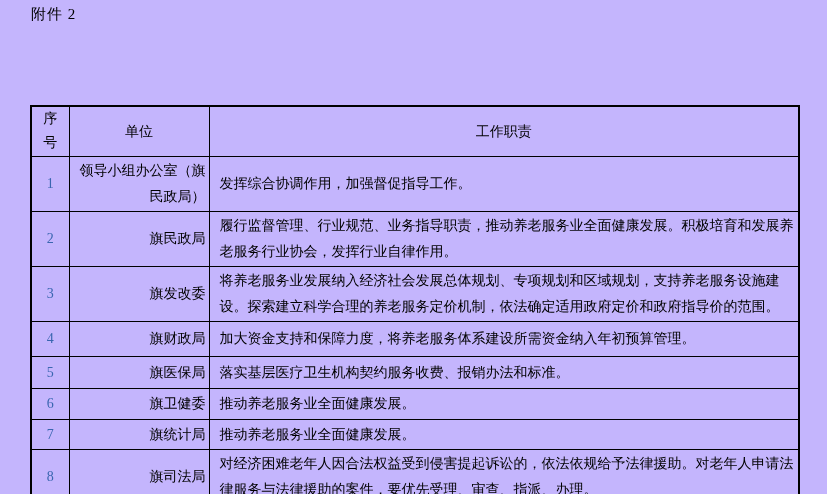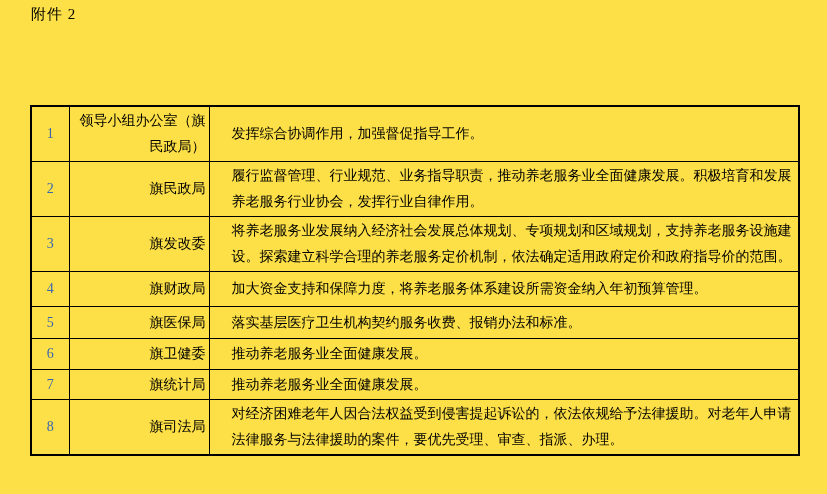--- a/index.html
+++ b/index.html
@@ -3,21 +3,21 @@
 <meta charset="utf-8">
 <style>
   html, body {
     margin: 0; padding: 0;
     background: #ffffff;
     width: 827px; height: 494px;
     overflow: hidden;
     font-family: "Liberation Serif", "DejaVu Serif", serif;
     color: #000000;
   }
-  .page { position: relative; width: 827px; height: 494px; background: #fde047; }
+  .page { position: relative; width: 827px; height: 494px; background: #c4b5fd; }
 
   .attachment-label {
     position: absolute;
     left: 31px; top: 5px;
     font-size: 15px;
     letter-spacing: 1px;
   }
 
   .doc-title {
     position: absolute;
@@ -64,21 +64,21 @@
     color: #3a66b0;              
     font-size: 14px;
   }
   td.cell-unit {
     text-align: right;
     padding-left: 8px;
     padding-right: 3px;
   }
   td.cell-duty {
     text-align: left;
-    padding-left: 22px;
+    padding-left: 10px;
     padding-right: 2px;
   }
 
   
   tr.hdr    { height: 48px; }
   tr.r0     { height: 45px; }
   tr.r1     { height: 55px; }
   tr.r2     { height: 55px; }
   tr.r3     { height: 35px; }
   tr.r4     { height: 32px; }
@@ -94,20 +94,27 @@
   <div class="attachment-label">附件 2</div>
 
 
   <table class="resp-table">
     <colgroup>
       <col class="col-no">
         <col class="col-unit">
         <col>
     </colgroup>
     <tbody>
+      <tr class="hdr">
+        <th class="th-no">
+          <span class="stacked">序号</span>
+        </th>
+        <th>单位</th>
+        <th>工作职责</th>
+      </tr>
 
       <tr class="r0">
         <td class="cell-no">1</td>
         <td class="cell-unit">领导小组办公室（旗民政局）</td>
         <td class="cell-duty">发挥综合协调作用，加强督促指导工作。</td>
       </tr>
       <tr class="r1">
         <td class="cell-no">2</td>
         <td class="cell-unit">旗民政局</td>
         <td class="cell-duty">履行监督管理、行业规范、业务指导职责，推动养老服务业全面健康发展。积极培育和发展养老服务行业协会，发挥行业自律作用。</td>

